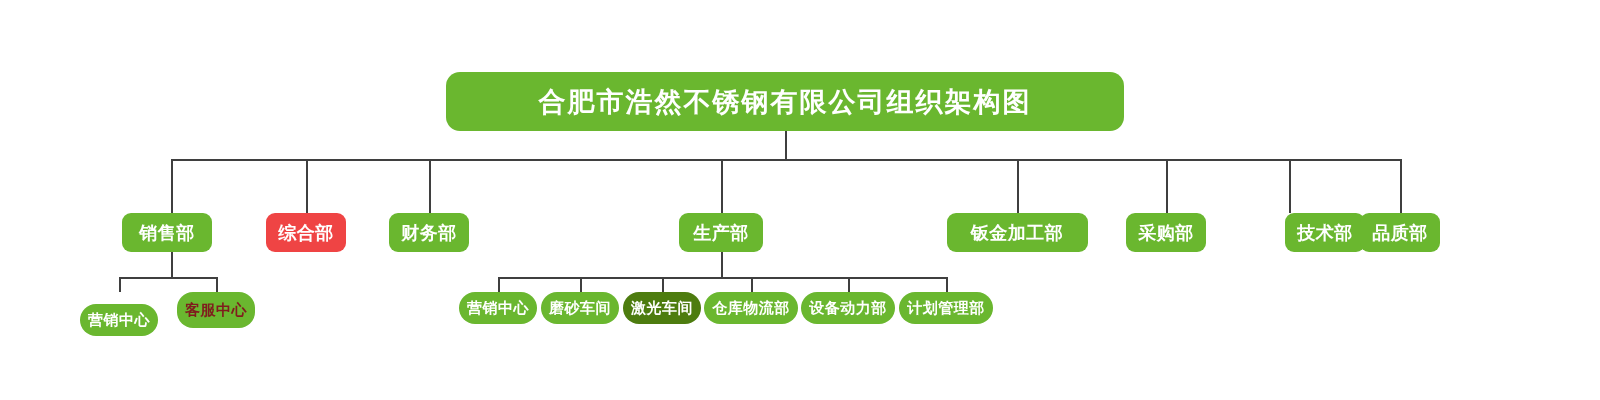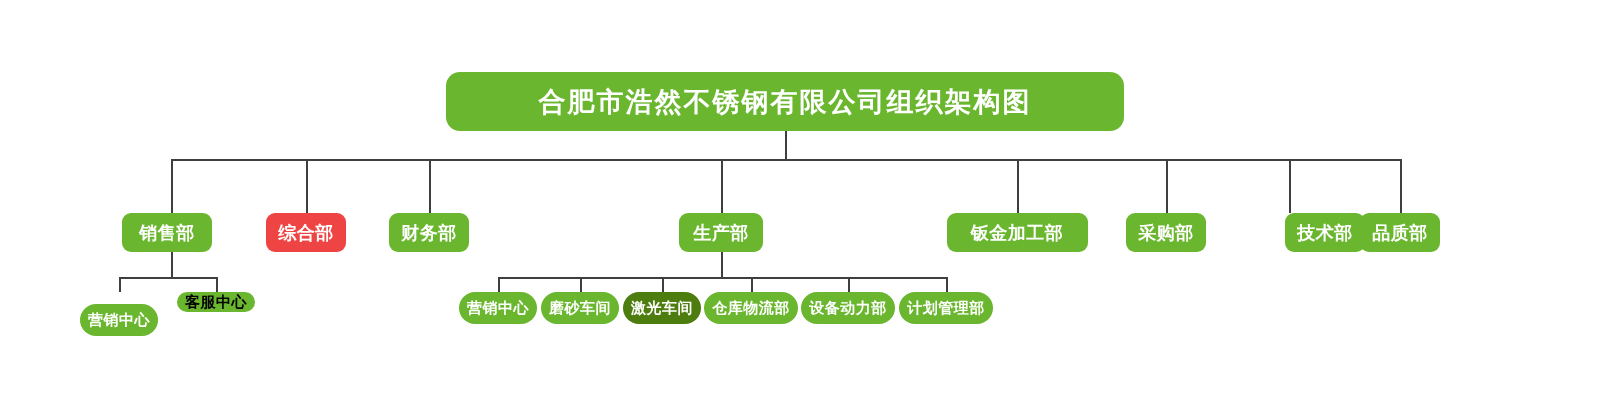--- a/index.html
+++ b/index.html
@@ -114,21 +114,21 @@
       </div>
       <div class="node node-l2" style="background: rgb(106, 183, 47); color: rgb(255, 255, 255); left: 1249px; top: 213px; width: 80px; height: 39px; margin-left: 36px;">
         <span>技术部</span>
       </div>
       <div class="node node-l2" style="background: rgb(106, 183, 47); color: rgb(255, 255, 255); left: 1360px; top: 213px; width: 80px; height: 39px;">
         <span>品质部</span>
       </div>
       <div class="node node-l3" style="background: rgb(106, 183, 47); color: rgb(255, 255, 255); left: 80px; top: 304px; width: 78px; height: 32px;">
         <span>营销中心</span>
       </div>
-      <div class="node node-l3" style="background: rgb(106, 183, 47); color: #000000; left: 177px; top: 292px; width: 78px; height: 20px;">
+      <div class="node node-l3" style="background: rgb(106, 183, 47); color: #7f1d1d; left: 177px; top: 292px; width: 78px; height: 36px;">
         <span>客服中心</span>
       </div>
       <div class="node node-l3" style="background: rgb(106, 183, 47); color: rgb(255, 255, 255); left: 459px; top: 292px; width: 78px; height: 32px;">
         <span>营销中心</span>
       </div>
       <div class="node node-l3" style="background: rgb(106, 183, 47); color: rgb(255, 255, 255); left: 541px; top: 292px; width: 78px; height: 32px;">
         <span>磨砂车间</span>
       </div>
       <div class="node node-l3" style="background: #4d7c0f; color: rgb(255, 255, 255); left: 623px; top: 292px; width: 78px; height: 32px;">
         <span>激光车间</span>

